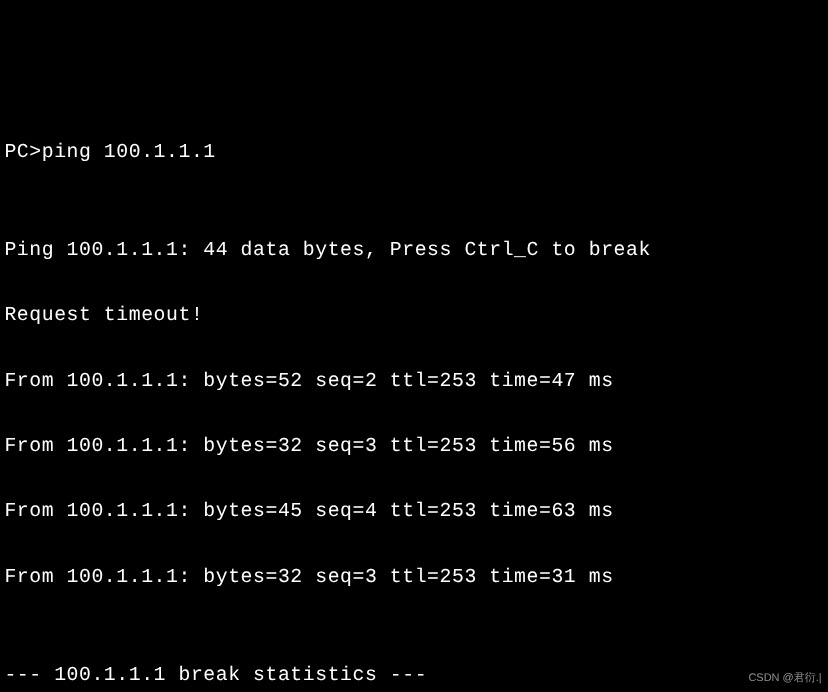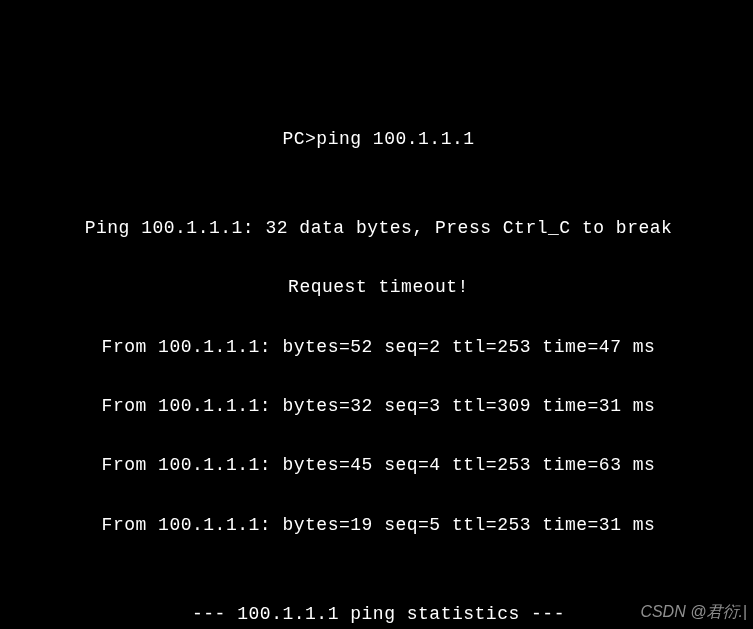--- a/index.html
+++ b/index.html
@@ -1,19 +1,18 @@
 <!DOCTYPE html>
 <html><head>
   <meta charset="utf-8">
   <style>
     * {
       margin: 0;
       padding: 0;
       box-sizing: border-box;
-      text-align: center;
     }
     body {
       background: #000000;
       color: #ffffff;
       font-family: "Courier New", Consolas, monospace;
       font-size: 18px;
       line-height: 1.65;
       padding: 6px 0 0 4px;
       white-space: pre;
       width: 753px;
@@ -22,42 +21,41 @@
       position: relative;
       letter-spacing: 0.5px;
     }
     .line {
       display: block;
     }
     .watermark {
       position: absolute;
       bottom: 4px;
       right: 6px;
-      font-size: 16px;
+      font-size: 10px;
       color: rgba(220,220,220,0.65);
       font-family: Arial, sans-serif;
       letter-spacing: 0;
-      font-style: italic;
     }
   </style>
 </head>
 <body>
 
 
 
 <span class="line">PC&gt;ping 100.1.1.1</span>
 <span class="line"></span>
-<span class="line">Ping 100.1.1.1: 32 data bytes, Press Ctrl_C to break</span>
+<span class="line">Ping 100.1.1.1: 44 data bytes, Press Ctrl_C to break</span>
 <span class="line">Request timeout!</span>
 <span class="line">From 100.1.1.1: bytes=52 seq=2 ttl=253 time=47 ms</span>
-<span class="line">From 100.1.1.1: bytes=32 seq=3 ttl=309 time=31 ms</span>
+<span class="line">From 100.1.1.1: bytes=32 seq=3 ttl=253 time=56 ms</span>
 <span class="line">From 100.1.1.1: bytes=45 seq=4 ttl=253 time=63 ms</span>
-<span class="line">From 100.1.1.1: bytes=19 seq=5 ttl=253 time=31 ms</span>
+<span class="line">From 100.1.1.1: bytes=32 seq=3 ttl=253 time=31 ms</span>
 <span class="line"></span>
-<span class="line">--- 100.1.1.1 ping statistics ---</span>
+<span class="line">--- 100.1.1.1 break statistics ---</span>
 
 
 
 
 <span class="line"></span>
 
 <span class="line"></span>
 
 
 

